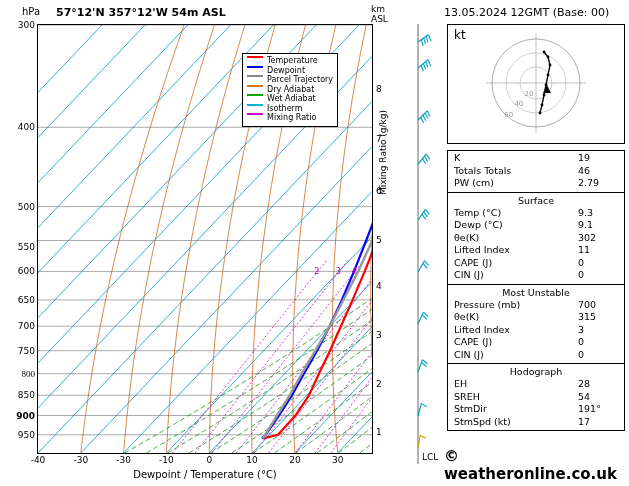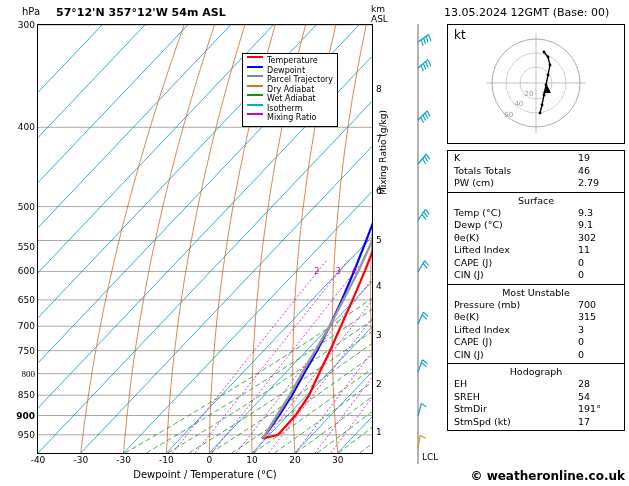--- a/index.html
+++ b/index.html
@@ -183,21 +183,21 @@
     justify-content: space-between;
     padding: 0 6px;
     font-size: 9.5px;
     line-height: 12.5px;
   }
   .kv .k { white-space: nowrap; }
   .kv .v { white-space: nowrap; min-width: 40px; text-align: left; }
   #footer {
     position: absolute;
     right: 4px; bottom: 3px;
-    font-size: 12px;
+    font-size: 15px;
     font-weight: bold;
   }
   #lcl-label {
     position: absolute;
     left: 378px; top: 452px;
     font-size: 9px;
     padding-left: 44px;
   }
 </style>
 </head>

